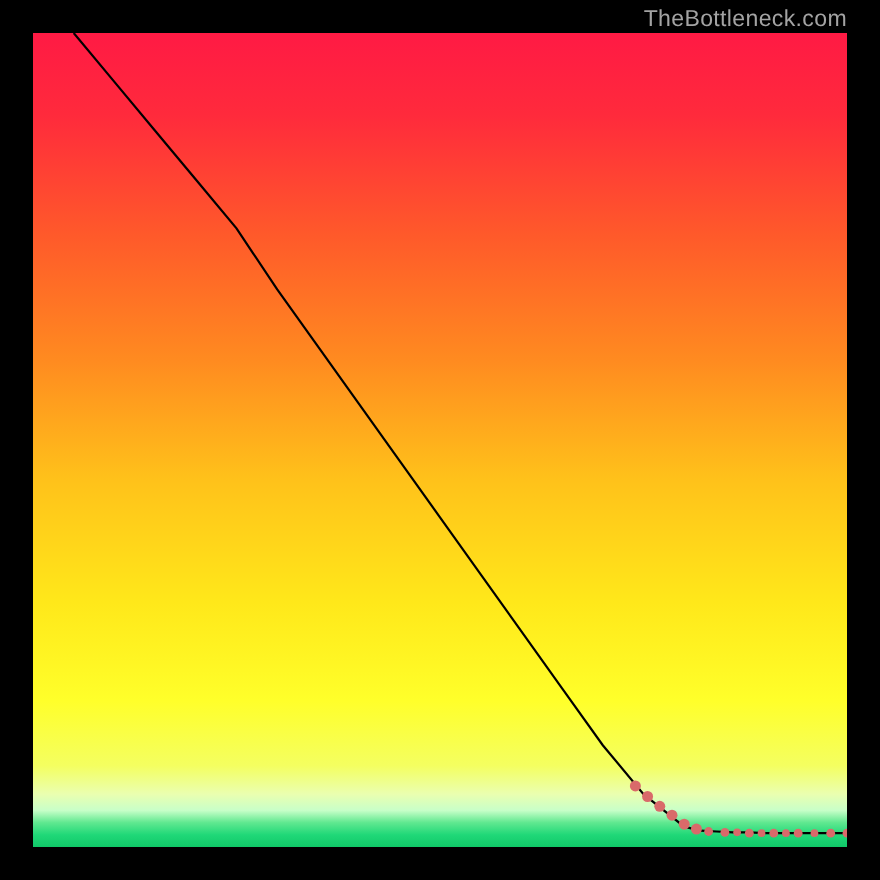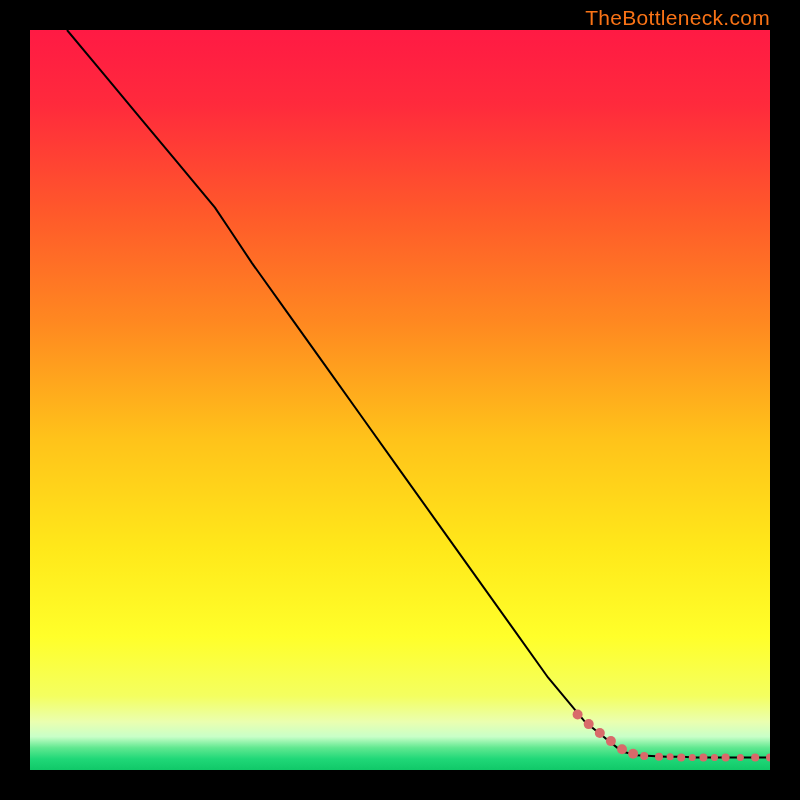--- a/index.html
+++ b/index.html
@@ -23,21 +23,21 @@
     position: absolute;
     left: 0;
     top: 0;
     width: 740px;
     height: 740px;
   }
   .watermark {
     position: absolute;
     top: 6px;
     right: 30px;
-    color: #f97316;
+    color: #a3a3a3;
     font-size: 21px;
     font-weight: 500;
     letter-spacing: 0.3px;
   }
   svg {
     display: block;
   }
 </style>
 </head>
 <body>

